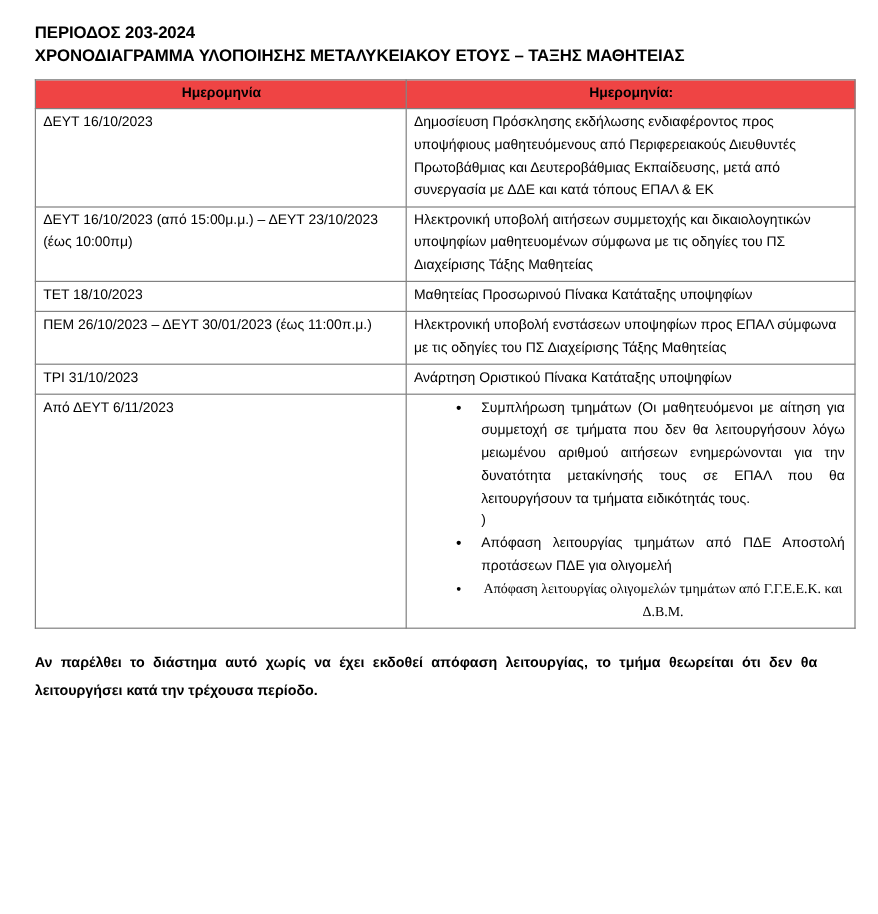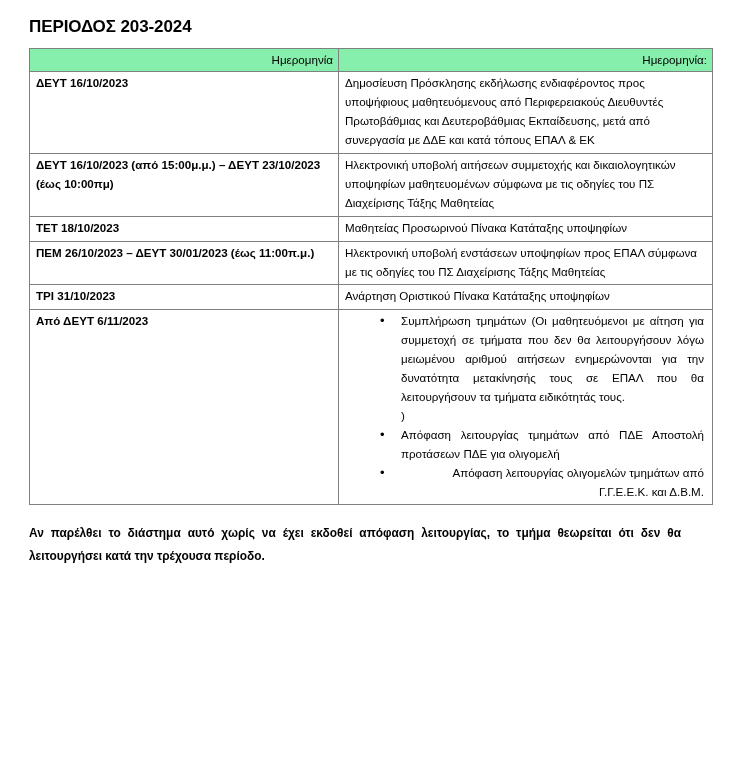--- a/index.html
+++ b/index.html
@@ -20,21 +20,21 @@
     height: 762px;
     box-sizing: border-box;
     padding: 18px 22px 0 29px;
   }
 
   
   .doc-title-block {
     margin: 0 0 11px 0;
   }
   .doc-title-line {
-    font-size: 17px;
+    font-size: 14px;
     font-weight: bold;
     line-height: 18.5px;
     letter-spacing: -0.1px;
     white-space: nowrap;
   }
 
   
   table.schedule {
     border-collapse: collapse;
     width: 683px;
@@ -46,28 +46,28 @@
 
   table.schedule th,
   table.schedule td {
     border: 1px solid #808080;
     vertical-align: top;
     padding: 2px 5px 3px 6px;
     font-size: 11.6px;
     line-height: 18.9px;
   }
   table.schedule thead th {
-    background: #86efac;
-    font-weight: normal;
-    text-align: right;
+    background: #ef4444;
+    font-weight: bold;
+    text-align: center;
     padding-top: 2px;
     padding-bottom: 2px;
   }
   td.date-cell {
-    font-weight: bold;
+    font-weight: normal;
   }
   td.action-cell {
     font-weight: normal;
     margin-top: 34px;
   }
 
   
   ul.bullets {
     margin: 0;
     padding: 0 0 0 35px;
@@ -82,21 +82,22 @@
   }
   ul.bullets > li::before {
     content: "\2022";
     position: absolute;
     left: 0;
     top: -1px;
     font-size: 13px;
     line-height: 19px;
   }
   ul.bullets > li.no-justify {
-    text-align: right;
+    text-align: center;
+    font-family: Liberation Serif, serif;
   }
   .paren-line {
     display: block;
     text-align: left;
   }
 
   
   .para {
     font-size: 11.9px;
     line-height: 22.8px;
@@ -111,20 +112,21 @@
     width: 652px;
   }
 </style>
 </head>
 <body>
 
 <div class="page">
 
   <div class="doc-title-block">
     <div class="doc-title-line">ΠΕΡΙΟΔΟΣ 203-2024</div>
+    <div class="doc-title-line">ΧΡΟΝΟΔΙΑΓΡΑΜΜΑ ΥΛΟΠΟΙΗΣΗΣ ΜΕΤΑΛΥΚΕΙΑΚΟΥ ΕΤΟΥΣ – ΤΑΞΗΣ ΜΑΘΗΤΕΙΑΣ</div>
   </div>
 
   <table class="schedule">
     <colgroup>
       <col class="col-date">
       <col class="col-action">
     </colgroup>
     <thead>
       <tr>
         <th>Ημερομηνία</th>

